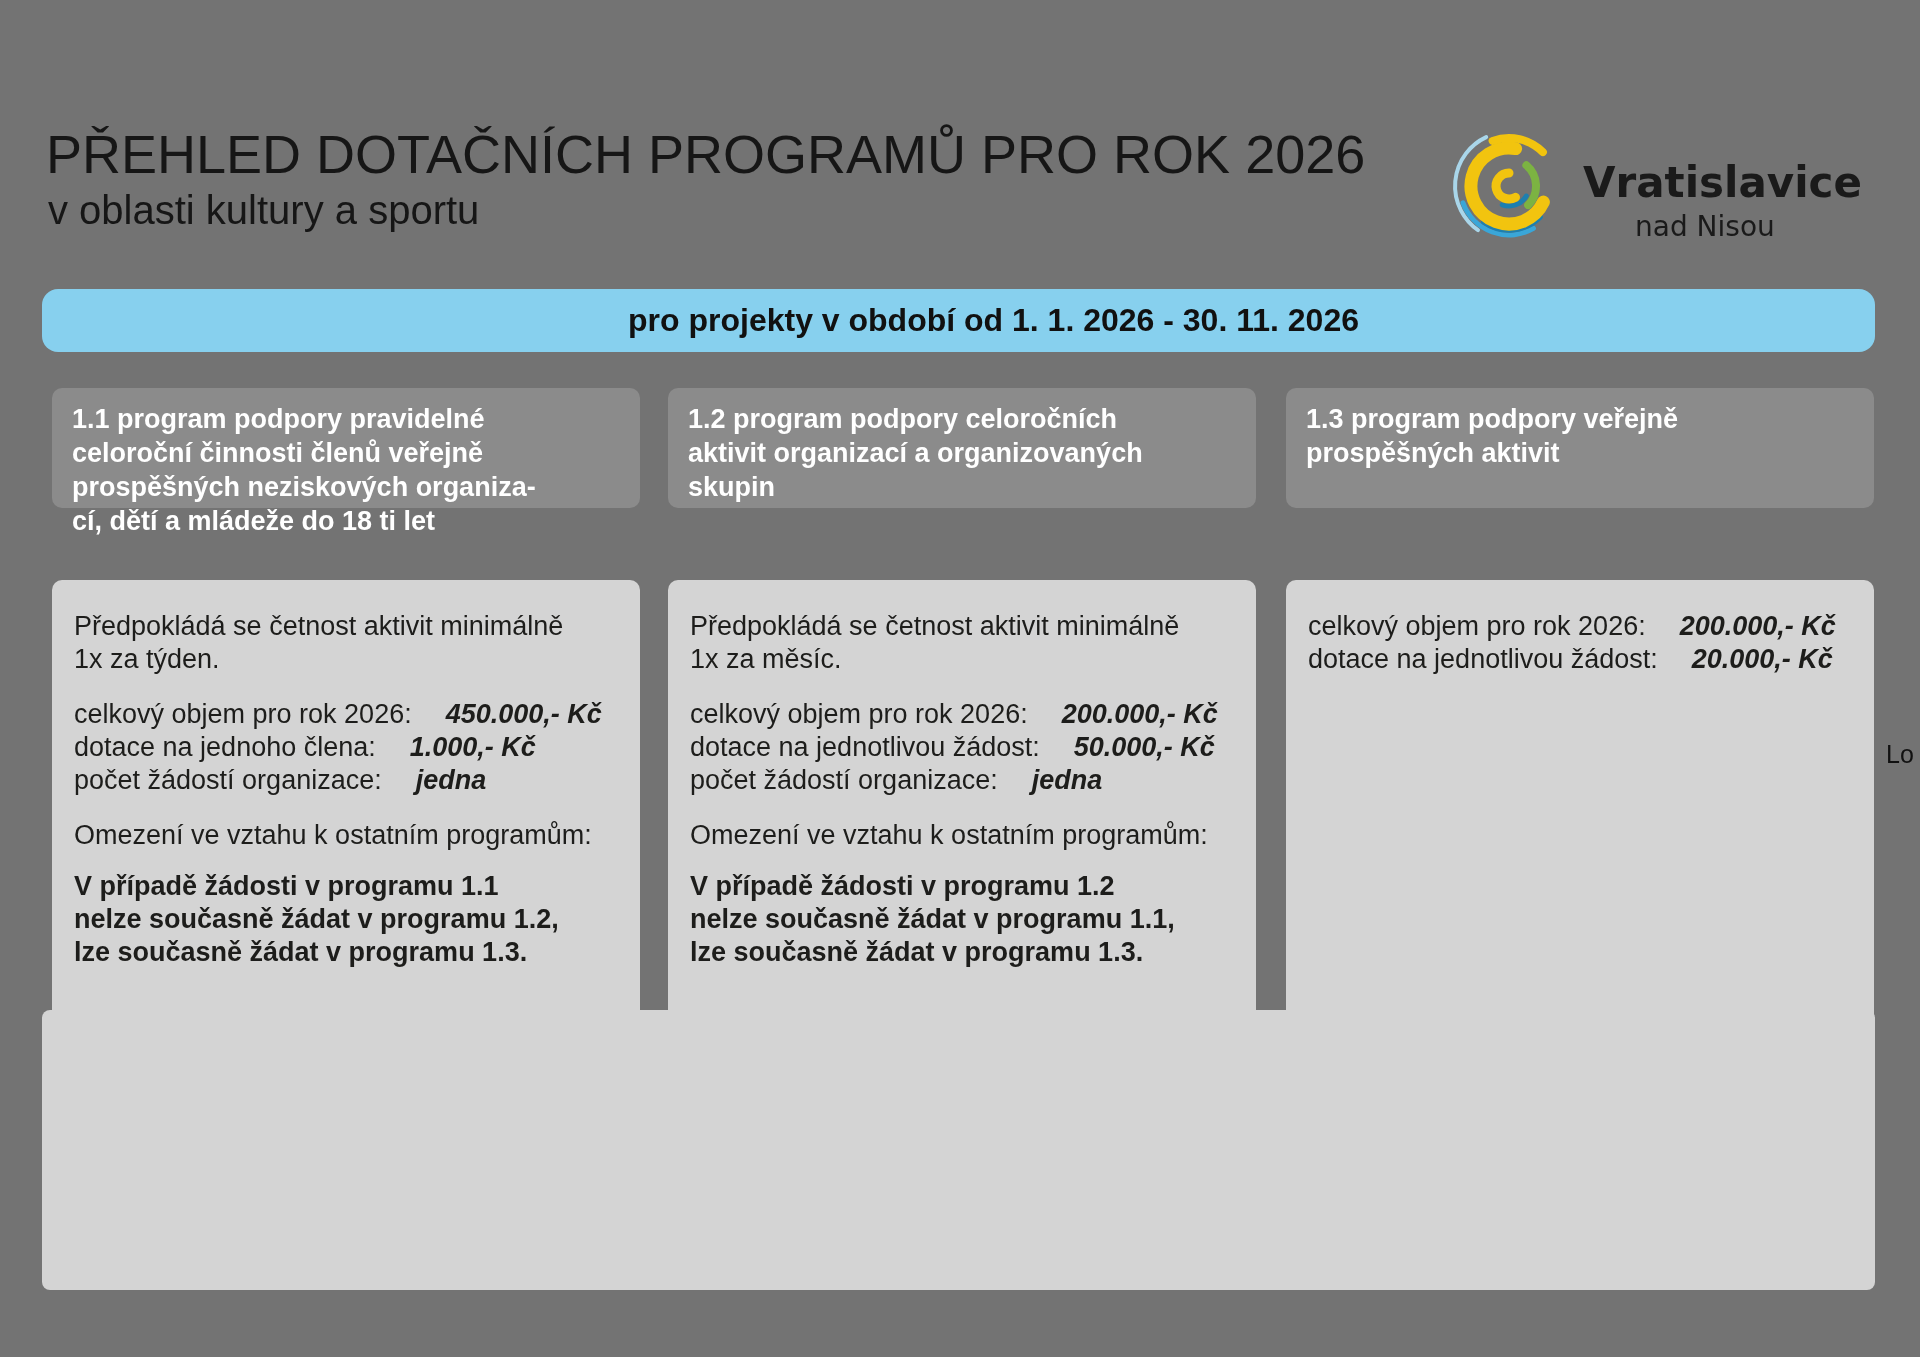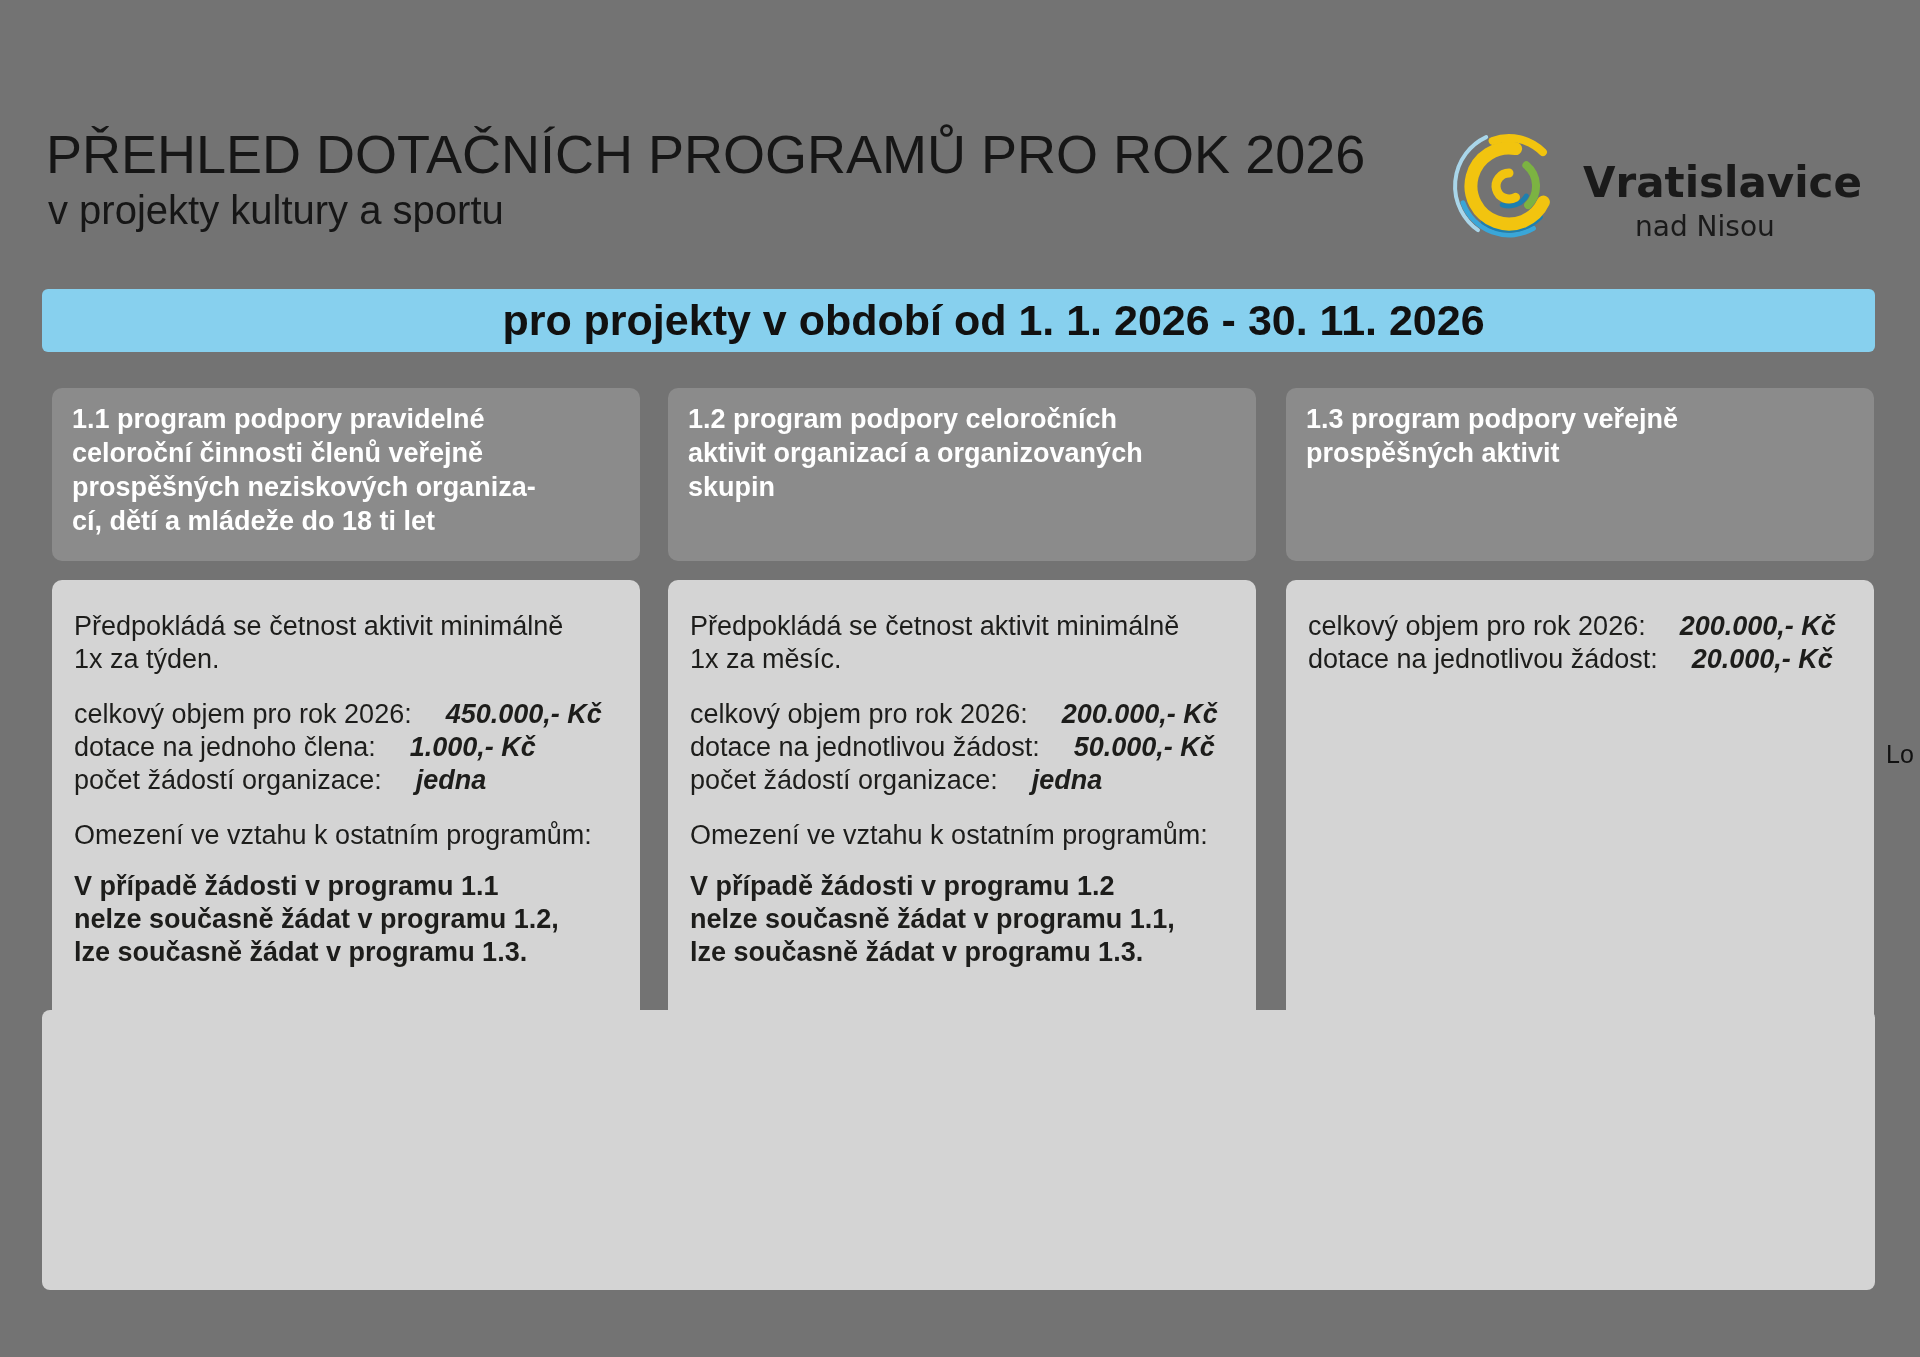--- a/index.html
+++ b/index.html
@@ -14,25 +14,25 @@
   
   .logo{position:absolute;left:1445px;top:112px;width:440px;height:130px;}
   .logo svg{position:absolute;left:0;top:8px;}
   .brand-name{position:absolute;left:138px;top:46px;font-family:"DejaVu Sans",sans-serif;
               font-weight:bold;font-size:42px;color:#1a1a1a;white-space:nowrap;}
   .brand-tagline{position:absolute;left:190px;top:98px;font-family:"DejaVu Sans",sans-serif;
               font-size:28px;color:#1a1a1a;white-space:nowrap;}
 
   
   .banner{position:absolute;left:42px;top:289px;width:1833px;height:63px;background:#87d0ee;
-          border-radius:6px;display:flex;align-items:center;justify-content:center;
-          padding-left:70px;box-sizing:border-box;font-weight:bold;font-size:43px;color:#111;}
+          border-radius:16px;display:flex;align-items:center;justify-content:center;
+          padding-left:70px;box-sizing:border-box;font-weight:bold;font-size:32px;color:#111;}
 
   
-  .hdr-box{position:absolute;top:388px;width:588px;height:173px;background:#8b8b8b;border-radius:10px;
+  .hdr-box{position:absolute;top:388px;width:588px;height:120px;background:#8b8b8b;border-radius:10px;
            color:#ffffff;font-weight:bold;font-size:27px;line-height:34px;padding:14px 20px;
            box-sizing:border-box;white-space:pre-line;}
   .body-box{position:absolute;top:580px;width:588px;height:457px;background:#d4d4d4;border-radius:10px;
             font-size:27px;line-height:33px;padding:30px 22px;box-sizing:border-box;color:#1d1d1b;}
   .c1{left:52px}.c2{left:668px}.c3{left:1286px}
   .intro{white-space:pre-line;margin-bottom:22px;}
   .facts{margin-bottom:22px;}
   .fact{display:flex;justify-content:flex-start;gap:34px;}
   .fact .v{font-weight:bold;white-space:nowrap;font-style:italic;}
   .restr-title{margin-bottom:18px;}
@@ -42,21 +42,21 @@
   .bottom-box{position:absolute;left:42px;top:1010px;width:1833px;height:280px;background:#d4d4d4;border-radius:8px;}
 
   .edge-artifact{position:absolute;left:1886px;top:740px;font-size:25px;color:#111;white-space:nowrap;}
 </style>
 </head>
 <body>
 
 <div class="page">
 
   <div class="page-title">PŘEHLED DOTAČNÍCH PROGRAMŮ PRO ROK 2026</div>
-  <div class="page-subtitle">v projekty kultury a sportu</div>
+  <div class="page-subtitle">v oblasti kultury a sportu</div>
 
   <div class="logo">
     <span>
       <svg width="130" height="130" viewBox="0 0 130 130" fill="none">
         <path d="M41.2 17.1 A54 54 0 0 0 33 110.2" stroke="#a9d6ea" stroke-width="4" stroke-linecap="round"></path>
         <path d="M18 82.8 A49 49 0 0 0 88.5 108.4" stroke="#3aa6d8" stroke-width="5" stroke-linecap="round"></path>
         <path d="M38.8 102 A44 44 0 0 0 95.1 97.1" stroke="#1d7fb0" stroke-width="5.5" stroke-linecap="round"></path>
         <path d="M70.6 28.6 A38 38 0 1 0 98.4 82.1" stroke="#f2c40f" stroke-width="13" stroke-linecap="round"></path>
         <path d="M97.9 32.1 A48 48 0 0 0 47.6 20.9" stroke="#f2c40f" stroke-width="8" stroke-linecap="round"></path>
         <path d="M83.1 85.1 A27 27 0 0 0 81.4 45.3" stroke="#7cb342" stroke-width="8" stroke-linecap="round"></path>

